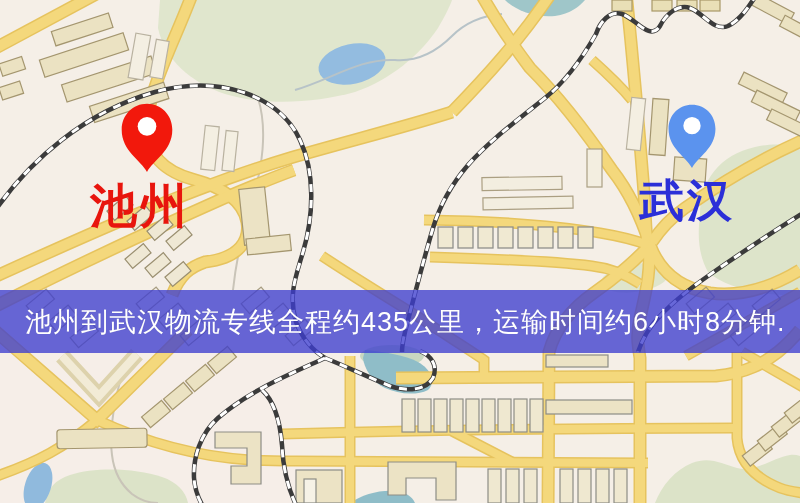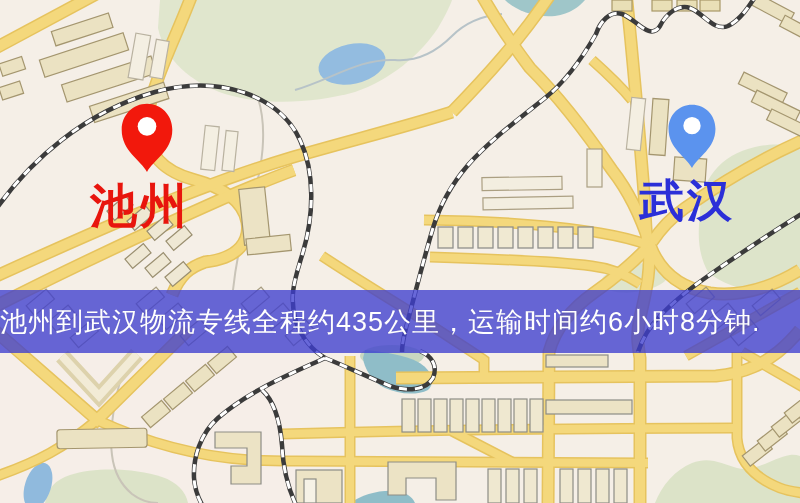--- a/index.html
+++ b/index.html
@@ -10,20 +10,21 @@
     font-family:"Liberation Sans",sans-serif;
     background:#f5efe7;
   }
   .map-wrap svg{position:absolute;left:0;top:0;display:block;}
   .route-banner{
     position:absolute;left:0;top:290px;
     width:800px;height:63px;
     background:rgba(62,62,206,0.78);
     display:flex;align-items:center;
     box-sizing:border-box;
+    padding-left:25px;
   }
   .route-banner span{
     color:#ffffff;
     font-size:27px;
     letter-spacing:1px;
     font-family:"Liberation Sans",sans-serif;
     white-space:nowrap;
     text-shadow:0 0 1px rgba(0,0,0,0.15);
   }
   .city-label{font-family:"Liberation Serif",serif;font-weight:bold;}

